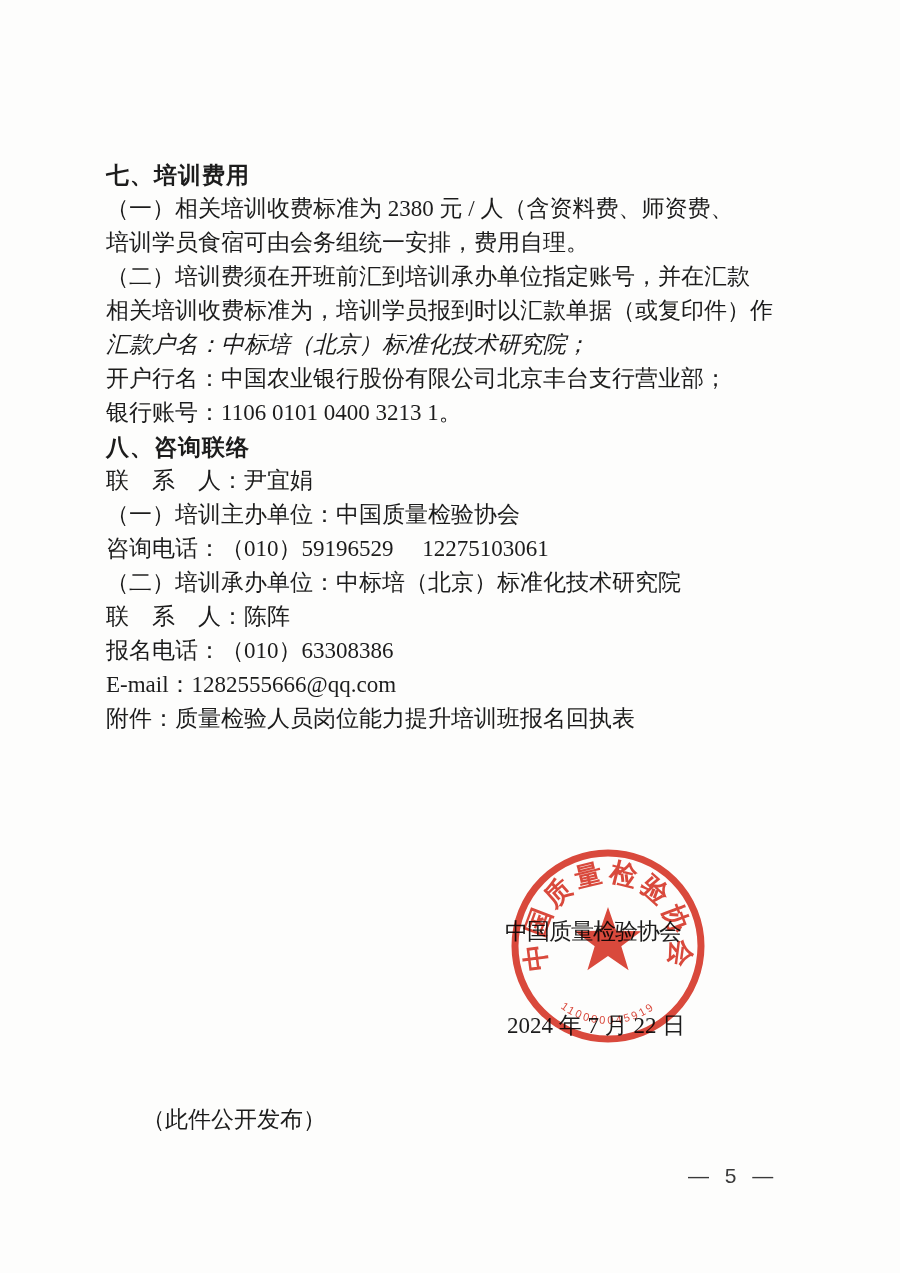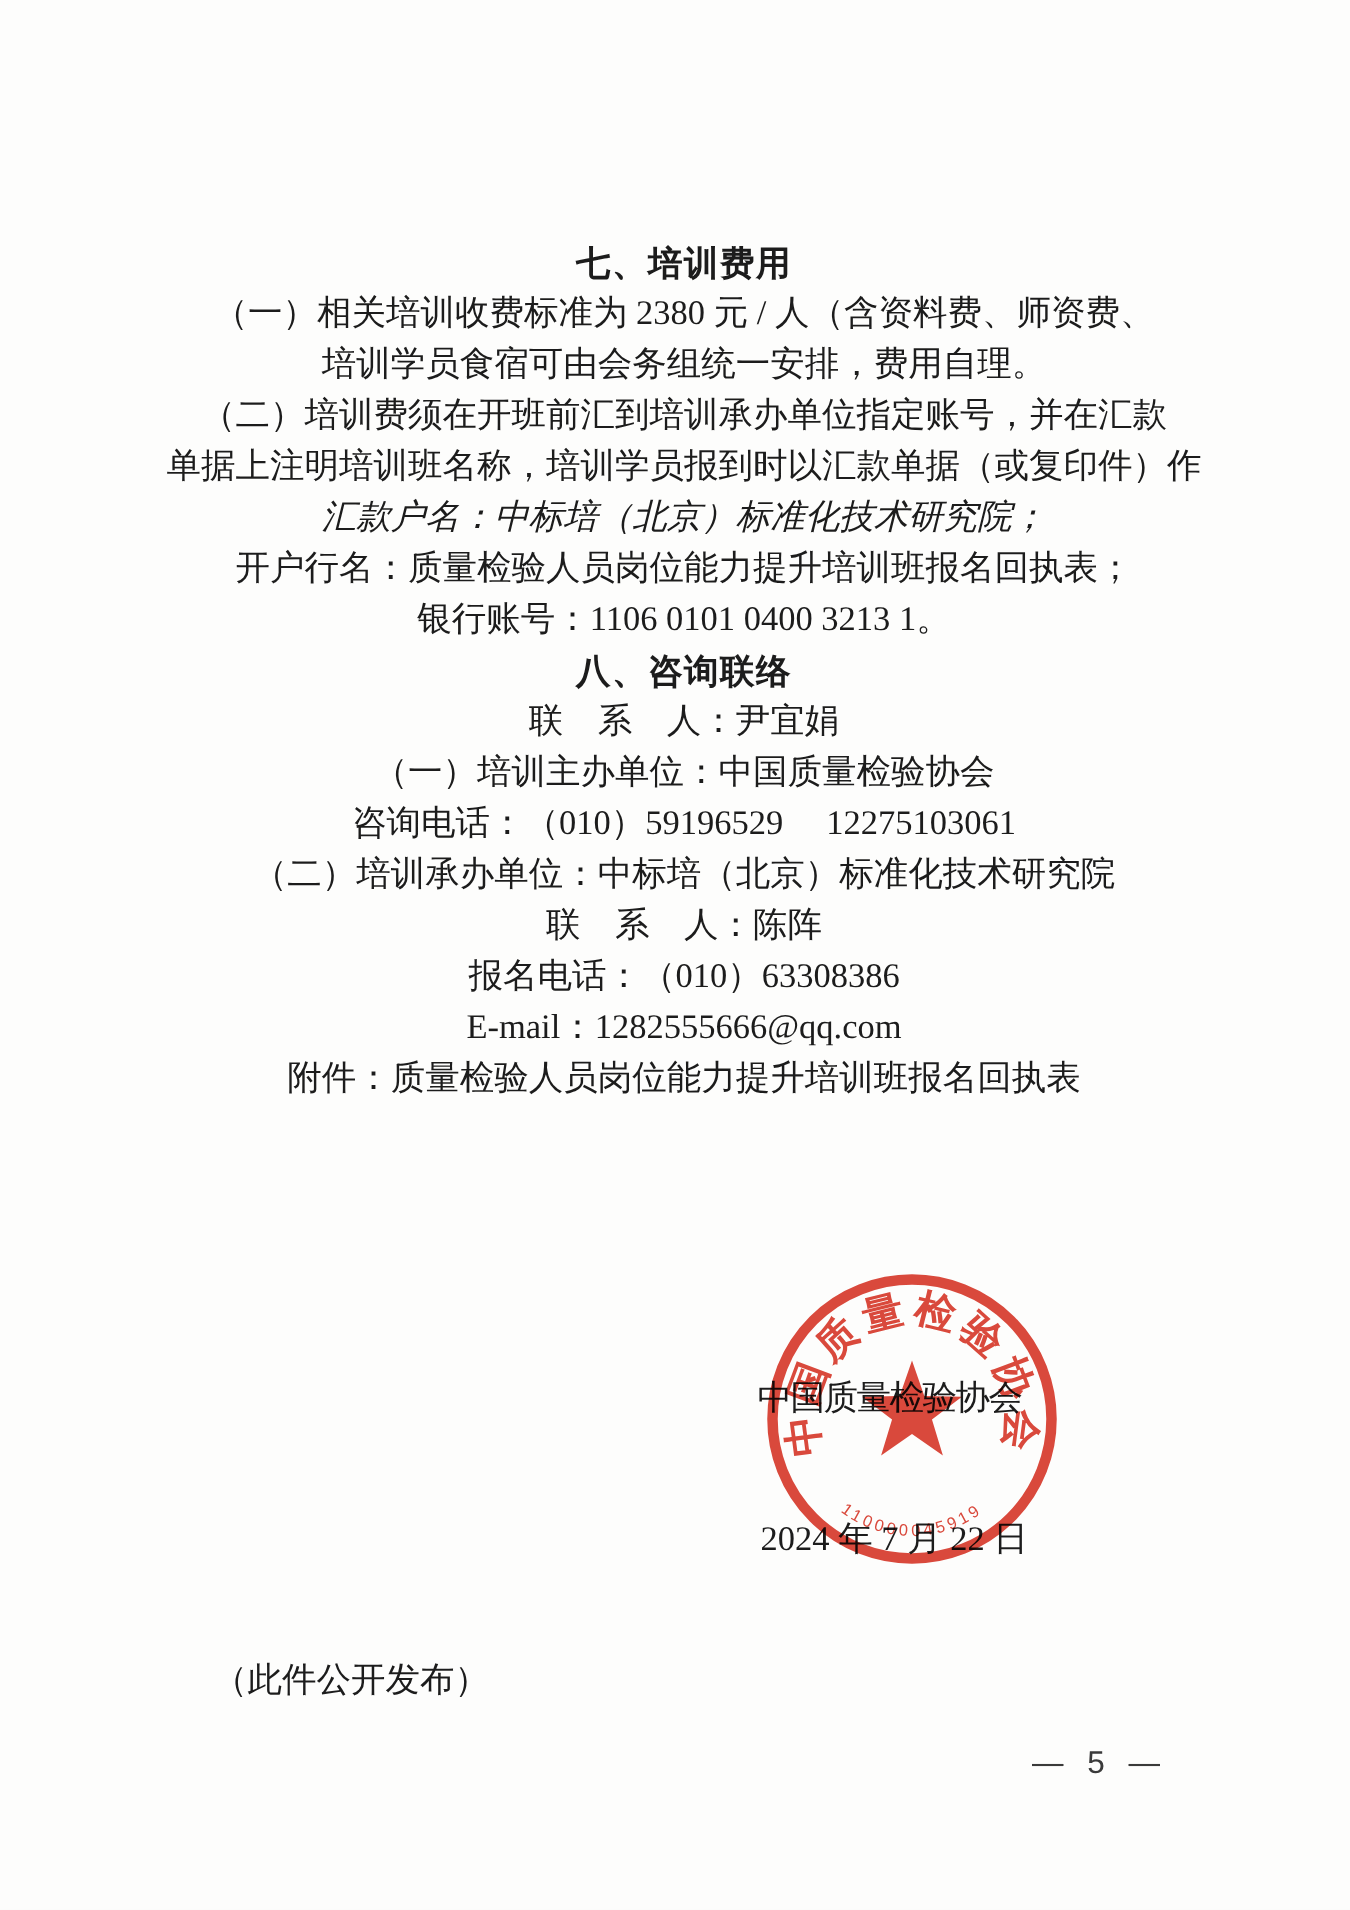--- a/index.html
+++ b/index.html
@@ -1,17 +1,17 @@
 <!DOCTYPE html>
 <html><head>
 <meta charset="utf-8">
 <style>
   html,body{margin:0;padding:0;background:#fcfcfb;}
   .page{position:relative;width:900px;height:1273px;background:#fdfdfc;overflow:hidden;
-        font-family:"Liberation Serif",serif;color:#1c1c1c;text-align:center;}
+        font-family:"Liberation Serif",serif;color:#1c1c1c;}
   .doc{position:absolute;left:106px;top:158px;width:700px;font-size:23px;line-height:34px;}
   .doc p{margin:0;white-space:nowrap;}
   .heading{font-family:"Liberation Sans",sans-serif;font-weight:700;margin-left:46px;
            letter-spacing:1px;}
   .indent{margin-left:46px;}
   .gap-before{margin-top:6px;font-style:italic;}
   .attachment{margin-top:22px;margin-left:46px;}
   .sig-org{position:absolute;left:505px;top:916px;font-size:23px;letter-spacing:-1px;
            white-space:nowrap;}
   .sig-date{position:absolute;left:507px;top:1010px;font-size:23px;white-space:nowrap;}
@@ -25,23 +25,23 @@
 </head>
 <body>
 
 <div class="page">
 
   <div class="doc">
     <p class="heading">七、培训费用</p>
     <p class="indent">（一）相关培训收费标准为 2380 元 / 人（含资料费、师资费、</p>
     <p>培训学员食宿可由会务组统一安排，费用自理。</p>
     <p class="indent">（二）培训费须在开班前汇到培训承办单位指定账号，并在汇款</p>
-    <p>单据上注明培训班名称，培训学员报到时以汇款单据（或复印件）作</p>
+    <p>相关培训收费标准为，培训学员报到时以汇款单据（或复印件）作</p>
     <p class="indent gap-before">汇款户名：中标培（北京）标准化技术研究院；</p>
-    <p class="indent">开户行名：质量检验人员岗位能力提升培训班报名回执表；</p>
+    <p class="indent">开户行名：中国农业银行股份有限公司北京丰台支行营业部；</p>
     <p class="indent">银行账号：1106 0101 0400 3213 1。</p>
     <p class="heading">八、咨询联络</p>
     <p class="indent">联　系　人：尹宜娟</p>
     <p class="indent">（一）培训主办单位：中国质量检验协会</p>
     <p class="indent">咨询电话：（010）59196529　 12275103061</p>
     <p class="indent">（二）培训承办单位：中标培（北京）标准化技术研究院</p>
     <p class="indent">联　系　人：陈阵</p>
     <p class="indent">报名电话：（010）63308386</p>
     <p class="indent">E-mail：1282555666@qq.com</p>
     <p class="attachment">附件：质量检验人员岗位能力提升培训班报名回执表</p>

